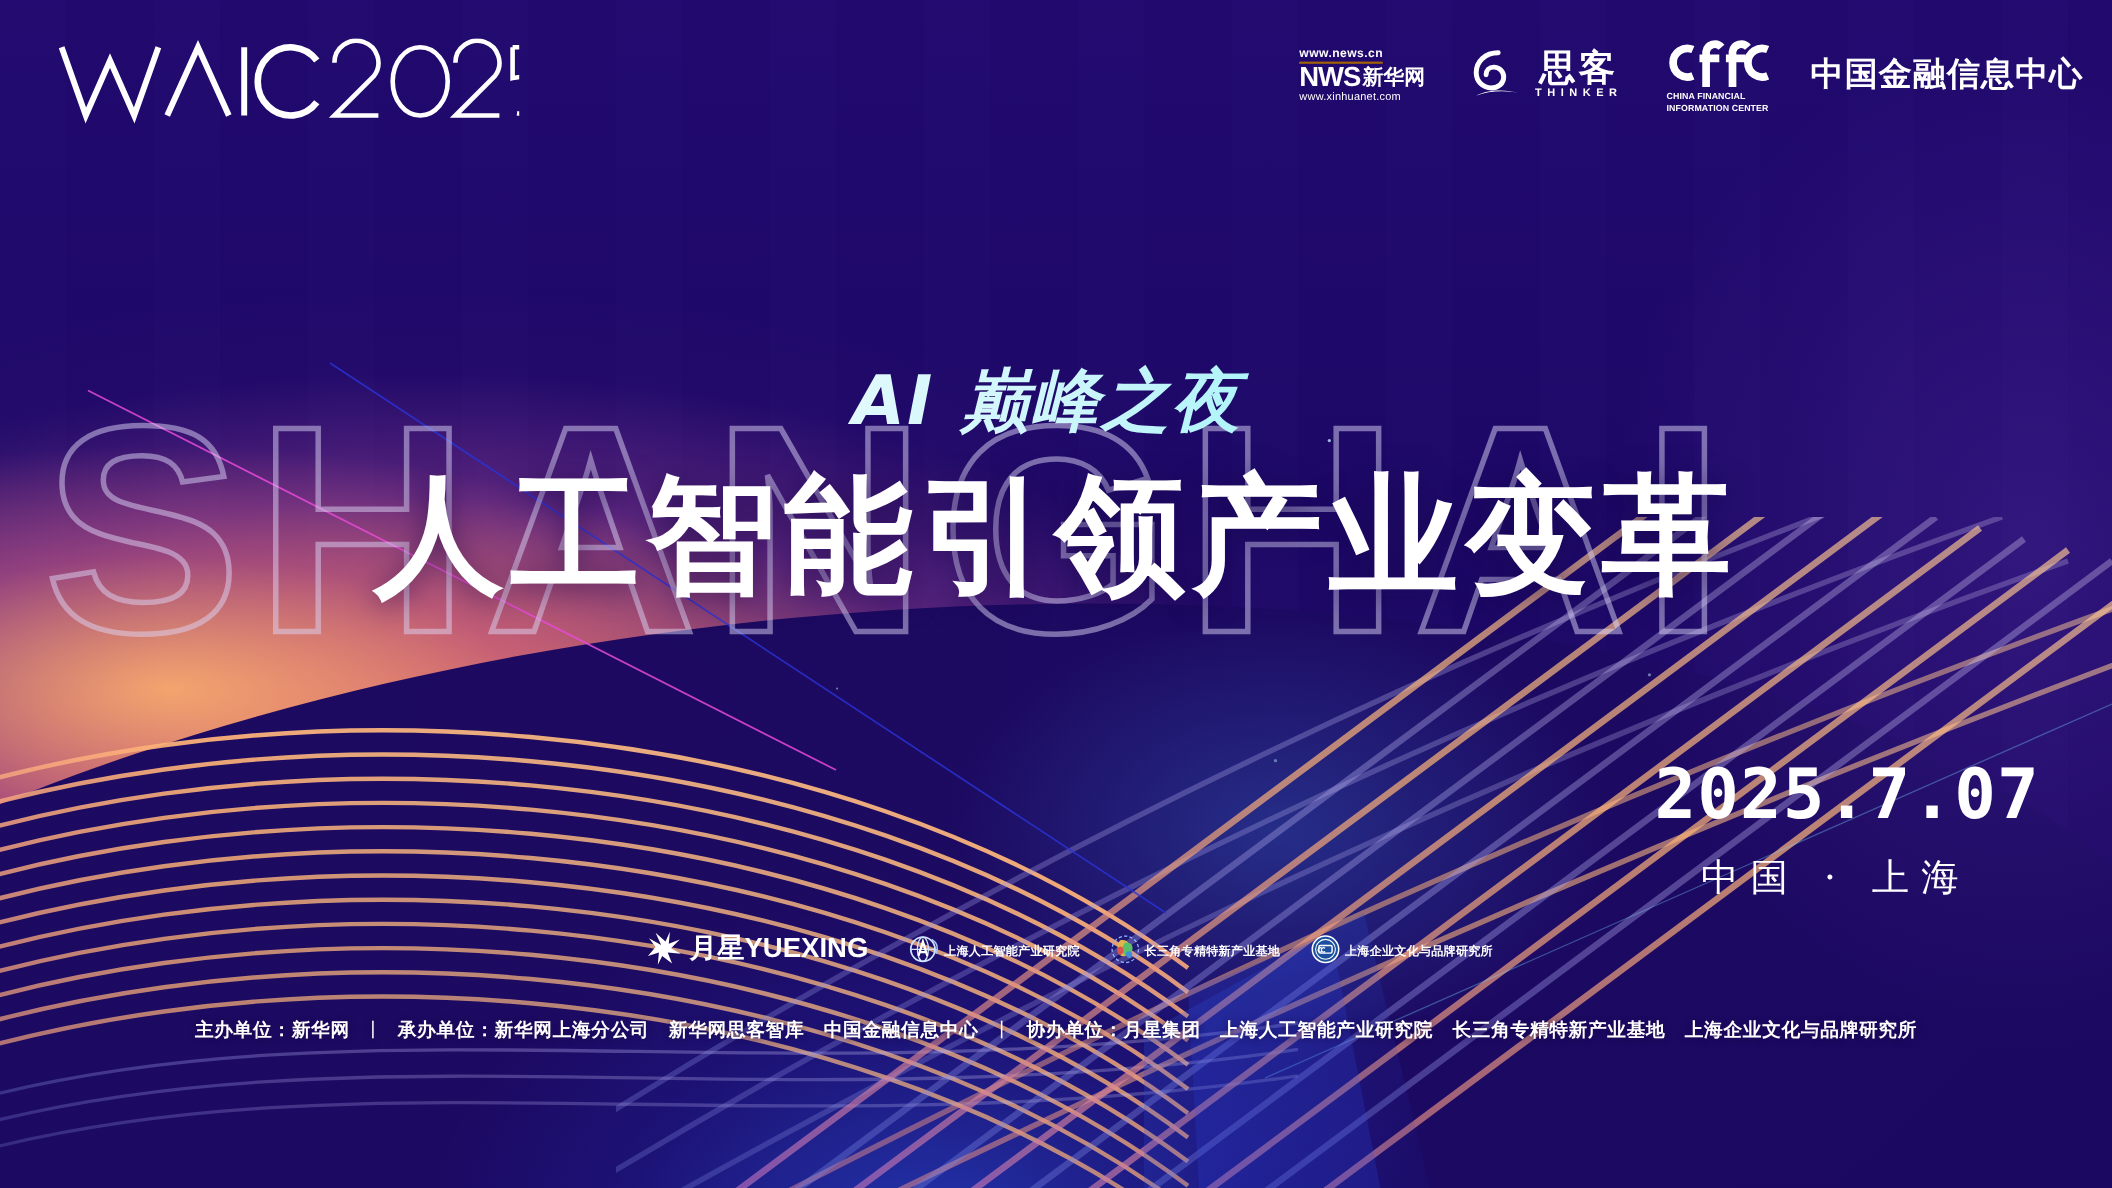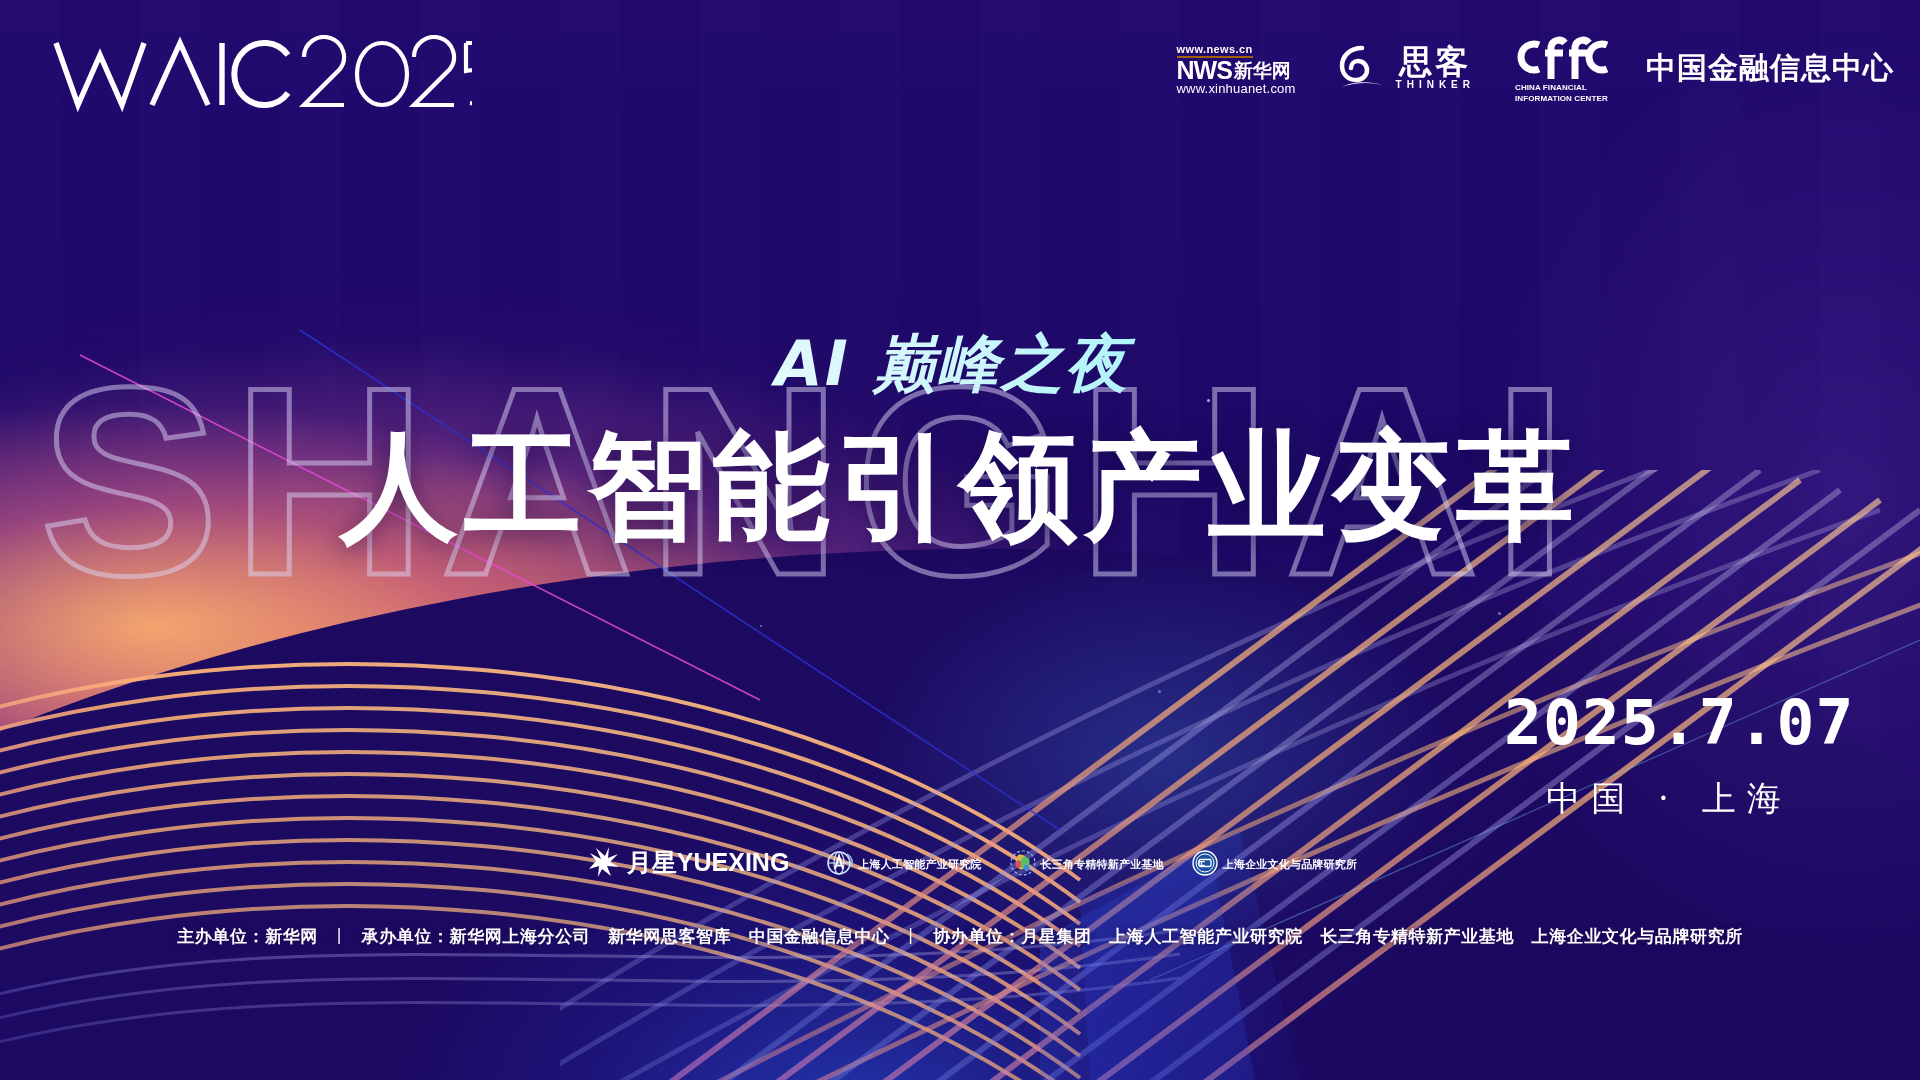--- a/index.html
+++ b/index.html
@@ -102,21 +102,21 @@
   }
   .xinhua .mid{display:flex;align-items:flex-end;gap:2px;}
   .xinhua .nws{
     font-size:25px;font-weight:900;color:#fff;line-height:23px;letter-spacing:-1px;
     font-family:"Liberation Sans",sans-serif;
   }
   .xinhua .cn-name{
     font-size:19px;font-weight:900;color:#fff;line-height:20px;letter-spacing:0px;
     padding-bottom:1px;
   }
-  .xinhua .url-bot{font-size:13px;color:#fff;letter-spacing:.2px;line-height:11px;}
+  .xinhua .url-bot{font-size:10px;color:#fff;letter-spacing:.2px;line-height:11px;}
 
   .thinker{display:flex;align-items:center;gap:8px;}
   .thinker .swirl{width:52px;height:52px;}
   .thinker .tk-text{display:flex;flex-direction:column;align-items:center;}
   .thinker .cn{font-size:33px;font-weight:700;color:#fff;line-height:33px;letter-spacing:3px;
     font-family:"DejaVu Sans","Liberation Sans",sans-serif;}
   .thinker .en{font-size:10px;color:#fff;letter-spacing:5px;line-height:13px;font-weight:600;}
 
   .cfic{display:flex;align-items:center;gap:11px;}
   .cfic .mark{display:flex;flex-direction:column;align-items:flex-start;}

